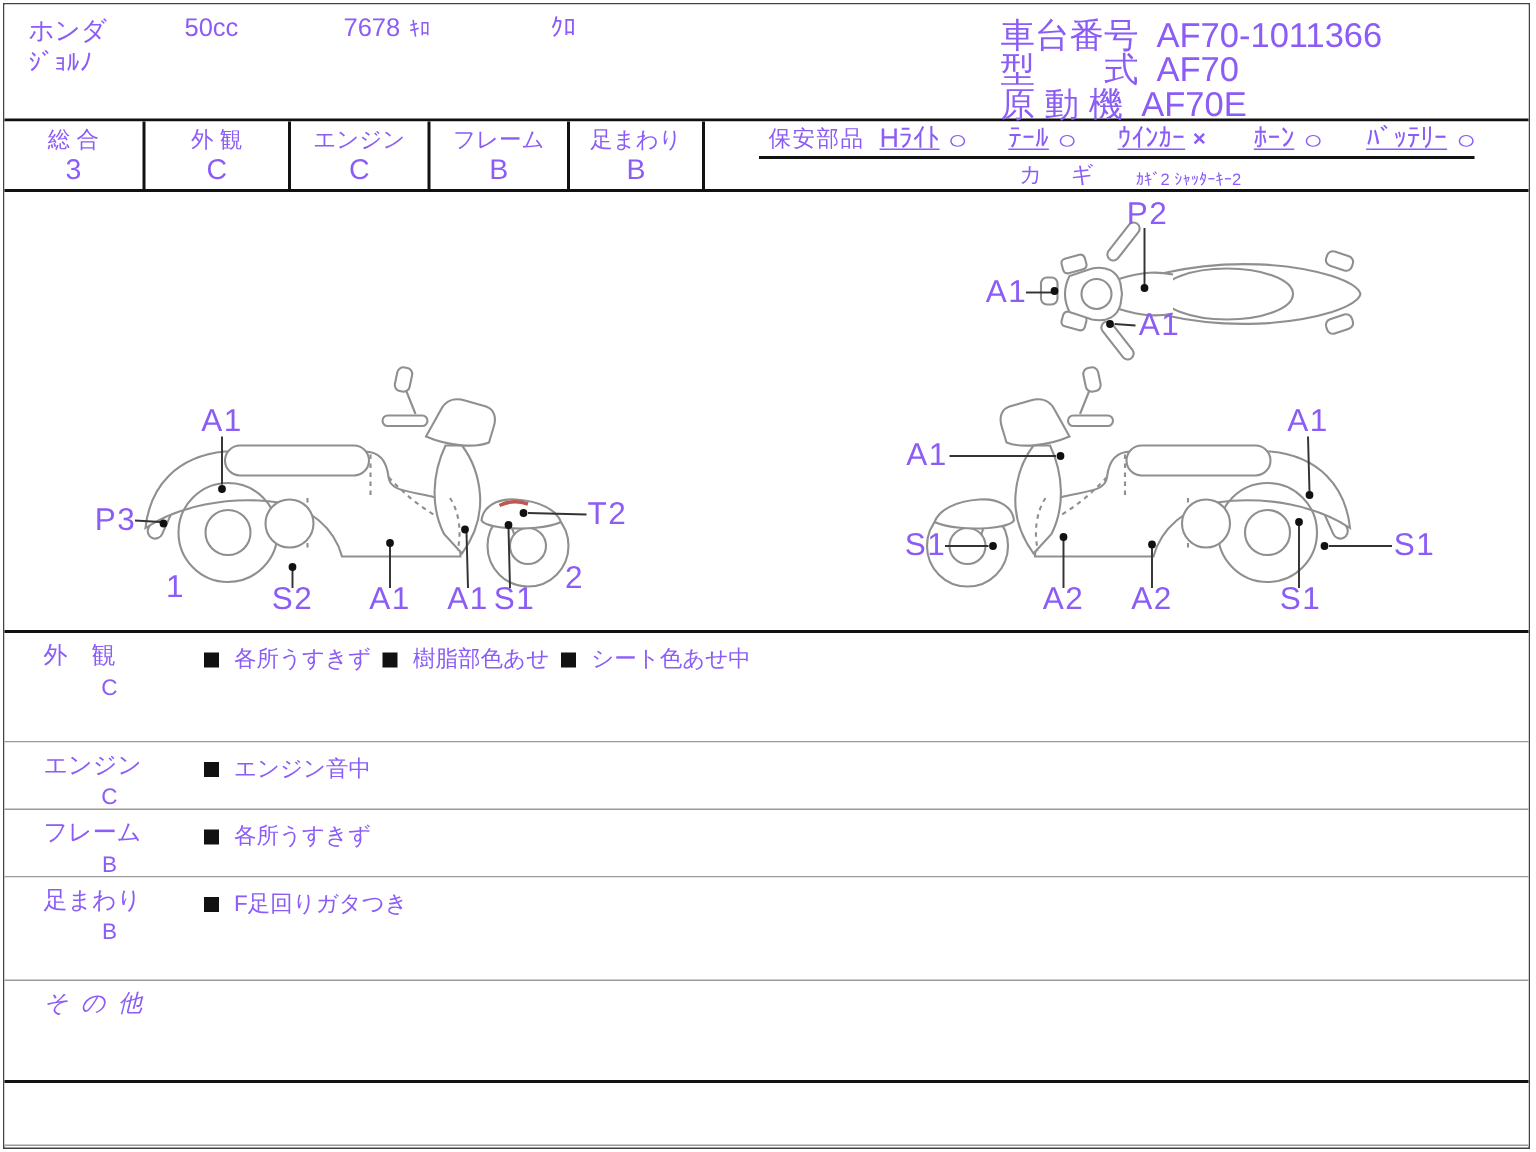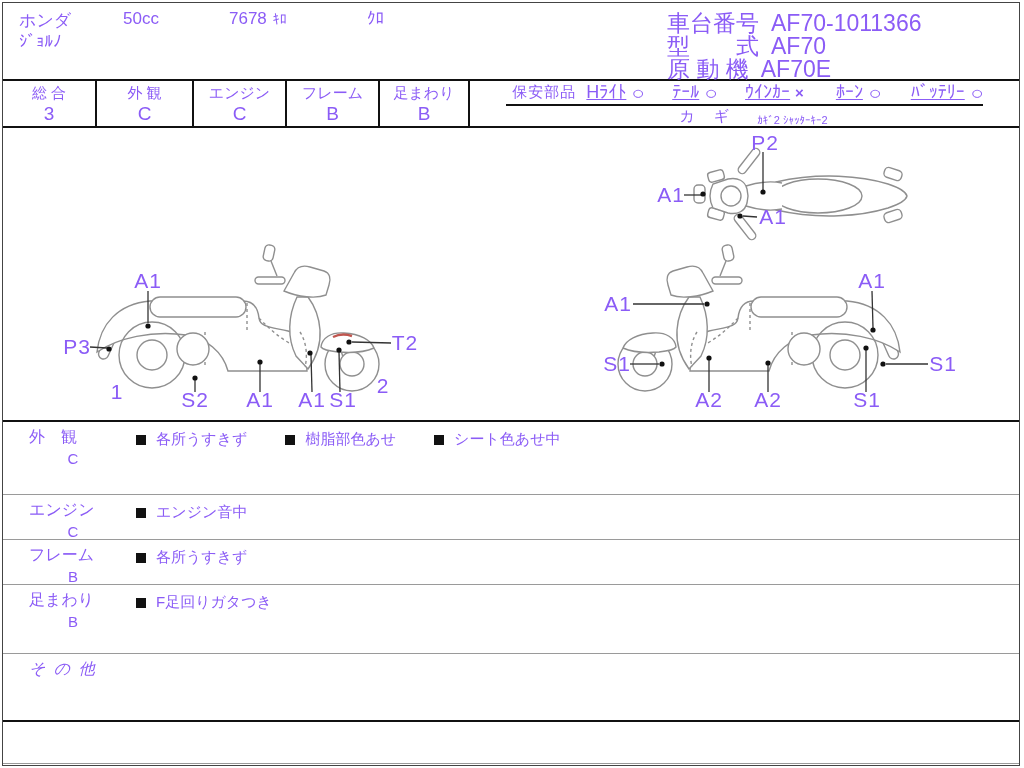--- a/index.html
+++ b/index.html
@@ -37,21 +37,21 @@
 
   
   .diagram {top:125px; height:294px; border-bottom:2px solid #111;}
   .dlabel {position:absolute; transform:translate(-50%,-50%); font-size:21px;
            letter-spacing:1px; white-space:nowrap;}
 
   
   .note-row {border-bottom:1px solid #9a9a9a;}
   .note-label {position:absolute; left:26px; top:5px; font-size:16px; white-space:pre;}
   .note-grade {position:absolute; left:46px; top:28px; width:48px; text-align:center; font-size:15px;}
-  .note-items {position:absolute; left:133px; top:8px; display:flex; gap:38px; font-size:15px;
+  .note-items {position:absolute; left:133px; top:8px; display:flex; gap:8px; font-size:15px;
                white-space:nowrap;}
   .bullet {display:inline-flex; align-items:center;}
   .bullet-sq {width:10px; height:10px; background:#111; margin-right:10px; flex:none;}
 </style>
 </head>
 <body>
 
 <div class="page">
   <div class="sheet">
 

